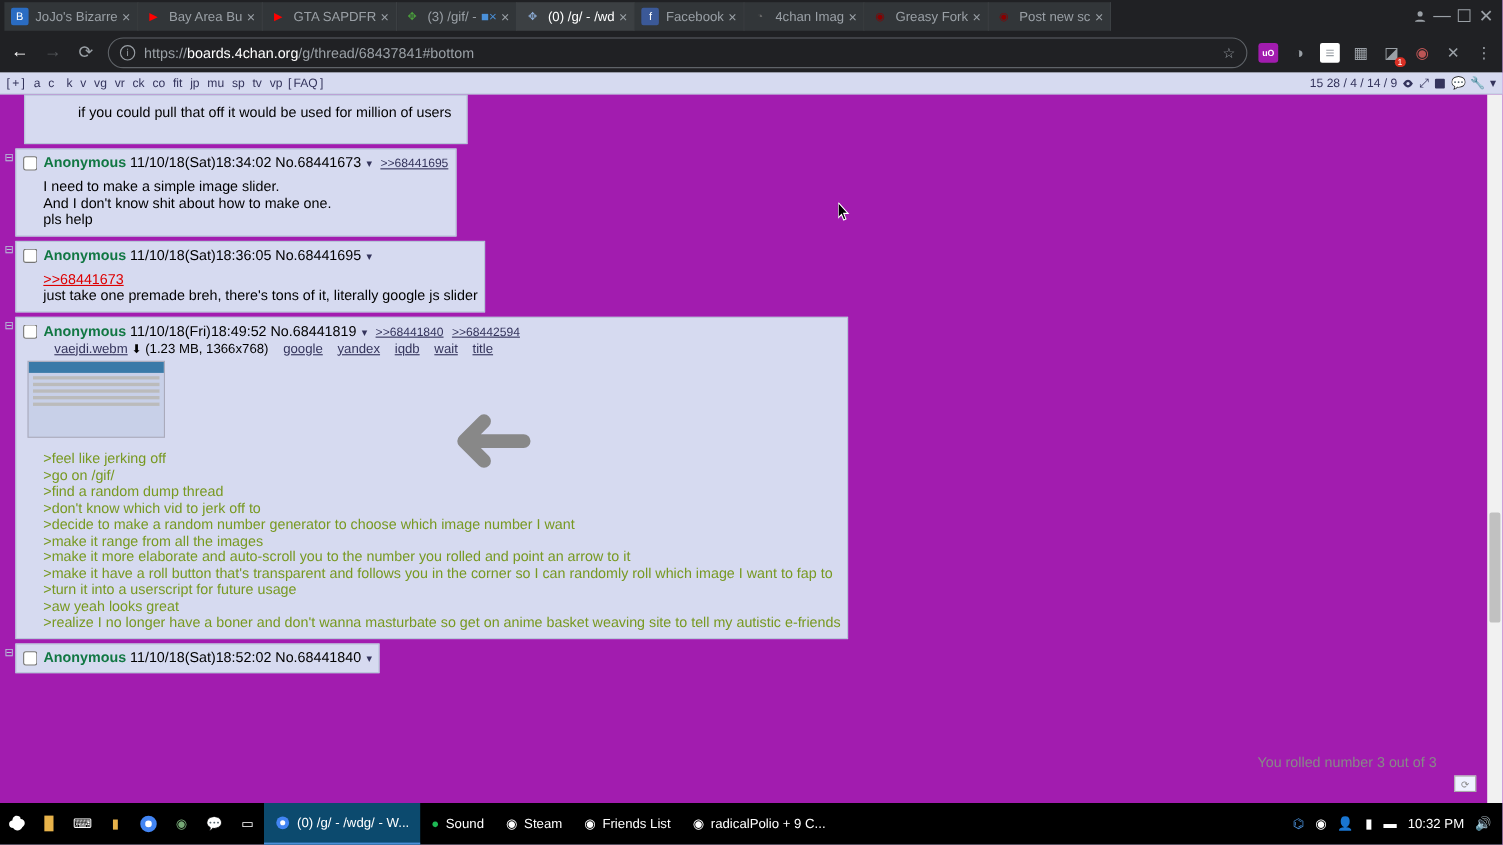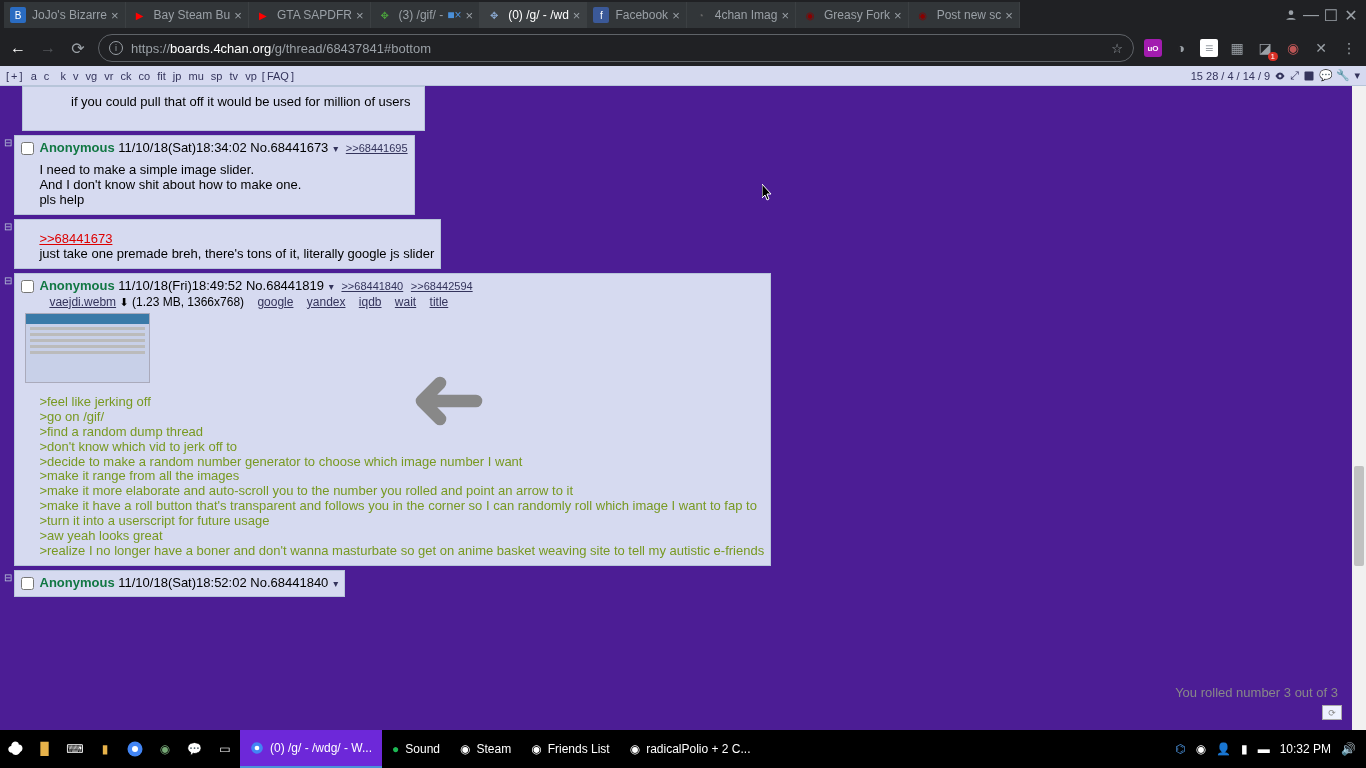--- a/index.html
+++ b/index.html
@@ -27,21 +27,21 @@
 .badge { position:absolute; bottom:-4px; right:-4px; background:#d93025; color:#fff; font-size:8px; border-radius:7px; padding:0 3px; }
 
 
 .board-bar { background: #d6daf0; height: 20px; display: flex; align-items: center; font-size: 11px; padding: 0 6px; border-bottom: 1px solid #b7c5d9; color:#34345c; }
 .board-bar a { color: #34345c; text-decoration: none; margin: 0 2px; cursor:pointer; }
 .board-bar .bold { font-weight: bold; }
 .board-bar .right { margin-left: auto; display:flex; align-items:center; gap:4px; }
 .board-bar .right svg { width:12px; height:12px; }
 
 
-.content { position: absolute; top: 86px; left: 0; right: 0; bottom: 38px; overflow: hidden; background: #4c1d95; }
+.content { position: absolute; top: 86px; left: 0; right: 0; bottom: 38px; overflow: hidden; background: #a21caf; }
 .post-container { margin: 4px 0 4px 4px; display:flex; align-items:flex-start; }
 .side-arrow { color:#b7c5d9; font-size:10px; padding:2px 2px 0 0; }
 .post { background: #d6daf0; border: 1px solid #b7c5d9; padding: 4px 6px 6px 6px; display: inline-block; font-size: 13px; color: #000; }
 .post .checkbox { margin-right: 2px; vertical-align: middle; }
 .post .name { color: #117743; font-weight: bold; }
 .post .date { color: #000; }
 .post .postno { color: #000; }
 .post .menu-arrow { color: #34345c; cursor:pointer; font-size:10px; margin-left:2px; }
 .post .backlink { color: #34345c; text-decoration: underline; font-size:11px; margin-left: 4px; cursor:pointer; }
 .post .body { padding: 8px 0 0 18px; font-size: 13px; line-height: 1.15; }
@@ -60,38 +60,38 @@
 .scrollbar { position:absolute; right:0; top:86px; bottom:38px; width:14px; background:#f1f1f1; }
 .scrollbar .thumb { position:absolute; left:2px; right:2px; top:380px; height:100px; background:#c1c1c1; border-radius:2px; width:auto; margin:0; border:none;}
 
 
 .cursor { position:absolute; width:12px; height:18px; pointer-events:none; z-index:500;}
 
 
 .taskbar { position: absolute; bottom: 0; left: 0; right: 0; height: 38px; background: #000; display: flex; align-items: center; color: #fff; font-size: 12px; }
 .taskbar .tbicon { width: 30px; height: 38px; display: flex; align-items: center; justify-content: center; cursor:pointer; }
 .taskbar .task { display: flex; align-items: center; height: 38px; padding: 0 10px; cursor:pointer; gap:6px; }
-.taskbar .task.active { background: #6d28d9; border-bottom:2px solid #4a90d9; }
+.taskbar .task.active { background: #0c4a6e; border-bottom:2px solid #4a90d9; }
 .taskbar .spacer { flex: 1; }
 .taskbar .tray { display: flex; align-items: center; gap: 10px; padding-right: 10px; }
 </style>
 </head>
 <body>
 
 <div class="browser-chrome">
   <div class="tab-strip" id="tab-strip">
 
     <div class="tab">
         <span class="favicon" style="color: rgb(255, 255, 255); background: rgb(42, 108, 194); border-radius: 2px;">B</span>
         <span class="title">JoJo's Bizarre</span>
         <span class="close">×</span>
       </div>
       <div class="tab">
         <span class="favicon" style="color: rgb(255, 0, 0); background: transparent;">▶</span>
-        <span class="title">Bay Steam Bu</span>
+        <span class="title">Bay Area Bu</span>
         <span class="close">×</span>
       </div>
       <div class="tab">
         <span class="favicon" style="color: rgb(255, 0, 0); background: transparent;">▶</span>
         <span class="title">GTA SAPDFR</span>
         <span class="close">×</span>
       </div>
       <div class="tab">
         <span class="favicon" style="color: rgb(74, 158, 60); background: transparent;">✥</span>
         <span class="title">(3) /gif/ - </span>
@@ -187,20 +187,21 @@
     <div class="post-container">
       <div class="side-arrow">⊟</div>
       <div class="post">
         <div><input type="checkbox" class="checkbox" style=""><span class="name"> Anonymous </span><span class="date">11/10/18(Sat)18:34:02 </span><span class="postno">No.68441673</span><span class="menu-arrow"> ▾</span> <a class="backlink">&gt;&gt;68441695</a></div>
         <div class="body"><span>I need to make a simple image slider.</span><br><span>And I don't know shit about how to make one.</span><br><span>pls help</span><br></div>
       </div>
     </div>
     <div class="post-container">
       <div class="side-arrow">⊟</div>
       <div class="post">
+        <div><input type="checkbox" class="checkbox" style=""><span class="name"> Anonymous </span><span class="date">11/10/18(Sat)18:36:05 </span><span class="postno">No.68441695</span><span class="menu-arrow"> ▾</span></div>
         <div class="body"><a class="quotelink">&gt;&gt;68441673</a><br><span>just take one premade breh, there's tons of it, literally google js slider</span><br></div>
       </div>
     </div>
     <div class="post-container">
       <div class="side-arrow">⊟</div>
       <div class="post">
         <div><input type="checkbox" class="checkbox" style=""><span class="name"> Anonymous </span><span class="date">11/10/18(Fri)18:49:52 </span><span class="postno">No.68441819</span><span class="menu-arrow"> ▾</span> <a class="backlink">&gt;&gt;68441840</a> <a class="backlink">&gt;&gt;68442594</a></div>
         <div class="fileinfo"><a>vaejdi.webm</a> <span style="font-size: 11px;">⬇</span> (1.23 MB, 1366x768) <a>google</a> <a>yandex</a> <a>iqdb</a> <a>wait</a> <a>title</a></div>
         <div class="thumb">
           <div class="mock-bar"></div>
@@ -218,21 +219,21 @@
       <div class="post">
         <div><input type="checkbox" class="checkbox" style=""><span class="name"> Anonymous </span><span class="date">11/10/18(Sat)18:52:02 </span><span class="postno">No.68441840</span><span class="menu-arrow"> ▾</span></div>
       </div>
     </div>
   </div>
 
 <svg class="arrow-overlay" style="left:395px; top:361px; width:90px; height:80px;" viewBox="0 0 100 80">
   <path d="M90 40 L30 40 M30 40 L50 20 M30 40 L50 60" stroke="#888" stroke-width="14" fill="none" stroke-linecap="round" stroke-linejoin="round"></path>
 </svg>
 
-<div class="roll-text" style="right:28px; top:685px;">You rolled number 3 out of 3</div>
+<div class="roll-text" style="right:60px; top:685px;">You rolled number 3 out of 3</div>
 <div class="roll-box" style="right:24px; top:705px;">⟳</div>
 
 <div class="scrollbar">
     <div class="thumb"></div>
   </div>
 
 <svg class="cursor" style="left:762px; top:184px;" viewBox="0 0 12 18">
     <path d="M0 0 L0 14 L3 11 L5 16 L7 15 L5 10 L9 10 Z" fill="#000" stroke="#fff" stroke-width="1"></path>
   </svg>
 
@@ -268,21 +269,21 @@
   <div class="task">
       <span>◉</span>
       <span>Steam</span>
     </div>
   <div class="task">
       <span>◉</span>
       <span>Friends List</span>
     </div>
   <div class="task">
       <span>◉</span>
-      <span>radicalPolio + 2 C...</span>
+      <span>radicalPolio + 9 C...</span>
     </div>
   <div class="spacer"></div>
   <div class="tray">
     <span style="color:#4a90d9">⌬</span>
     <span>◉</span>
     <span>👤</span>
     <span>▮</span>
     <span>▬</span>
     <span>10:32 PM</span>
     <span>🔊</span>

